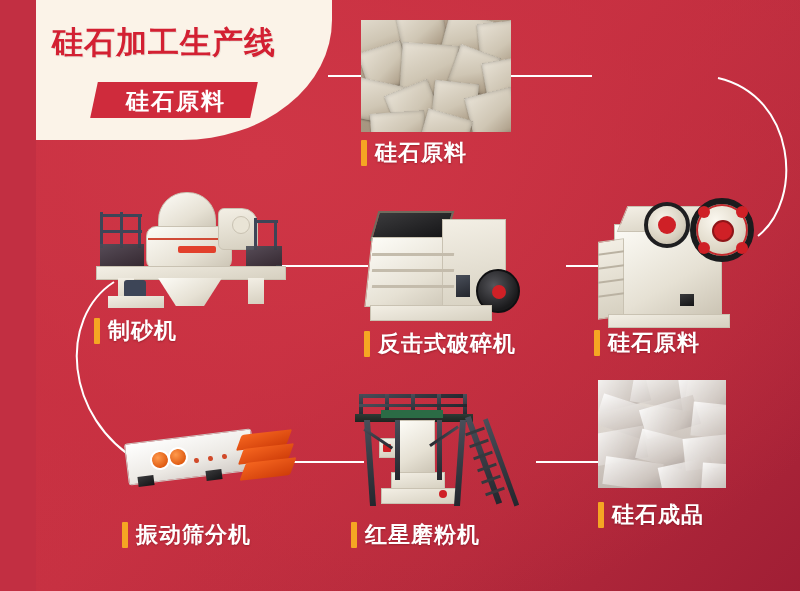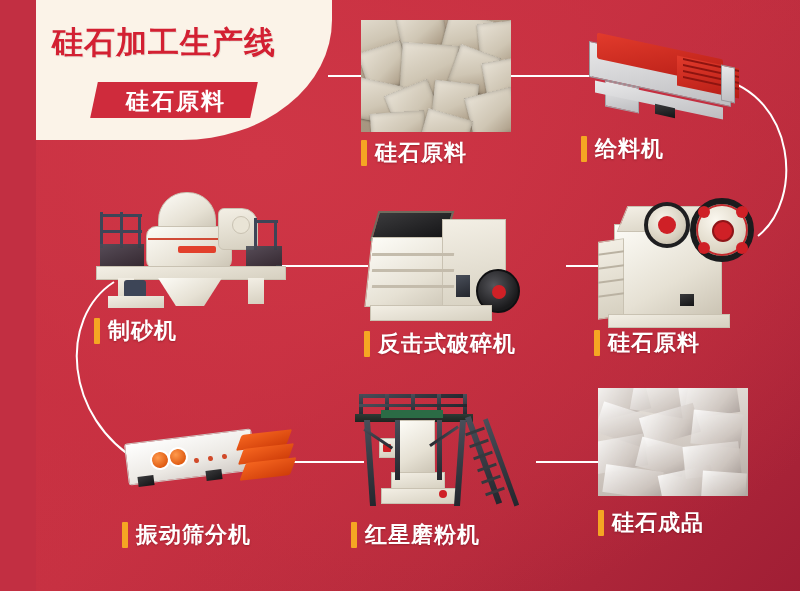--- a/index.html
+++ b/index.html
@@ -170,44 +170,20 @@
       <i style="left:108px; top:72px;  width:48px; height:44px; transform:rotate(-14deg);"></i>
       <i style="left:10px;  top:92px;  width:54px; height:36px; transform:rotate(-4deg);"></i>
       <i style="left:62px;  top:94px;  width:46px; height:34px; transform:rotate(16deg);"></i>
     </div>
     <div class="cap" style="top:118px;">
       <span class="cap-bar"></span>
       <span class="cap-text">硅石原料</span>
     </div>
   </div>
 
-  <div class="node" style="left:545px; top:32px; width:170px;">
-    <div class="art mach feeder">
-
-      <b class="grey" style="left:8px;  top:24px; width:142px; height:36px; transform:skewY(12deg); border:1px solid #9a9a9e;"></b>
-      <b class="redp" style="left:16px; top:14px; width:126px; height:26px; transform:skewY(12deg); border-radius:2px;"></b>
-
-      <b class="redp" style="left:96px; top:30px; width:62px;  height:30px; transform:skewY(12deg);"></b>
-      <i style="left:102px;top:32px; width:56px; height:2px; background:#8d1410; transform:skewY(12deg);"></i>
-      <i style="left:102px;top:38px; width:56px; height:2px; background:#8d1410; transform:skewY(12deg);"></i>
-      <i style="left:102px;top:44px; width:56px; height:2px; background:#8d1410; transform:skewY(12deg);"></i>
-      <i style="left:102px;top:50px; width:56px; height:2px; background:#8d1410; transform:skewY(12deg);"></i>
-
-      <b class="grey" style="left:24px; top:52px; width:34px; height:26px; transform:skewY(12deg); border:1px solid #a4a4a8;"></b>
-
-      <b class="grey" style="left:14px; top:62px; width:128px; height:12px; transform:skewY(12deg);"></b>
-      <u class="blackp" style="left:74px; top:74px; width:20px; height:10px; transform:skewY(12deg);"></u>
-
-      <b class="grey" style="left:140px;top:34px; width:14px; height:36px; transform:skewY(12deg); border:1px solid #9a9a9e;"></b>
-    </div>
-    <div class="cap" style="top:102px;">
-      <span class="cap-bar"></span>
-      <span class="cap-text">给料机</span>
-    </div>
-  </div>
 
   <div class="node" style="left:558px; top:198px; width:180px;">
     <div class="art mach jaw">
 
       <b class="cream" style="left:20px; top:26px; width:108px; height:92px; border:1px solid #c9c2b2;"></b>
 
       <b class="cream2" style="left:28px; top:8px; width:84px; height:26px; transform:skewX(-22deg); border:1px solid #c9c2b2;"></b>
 
       <b class="cream2" style="left:4px; top:42px; width:26px; height:78px; transform:skewY(-8deg); border:1px solid #c9c2b2;"></b>
       <i style="left:4px;  top:54px; width:26px; height:2px; background:#bab2a2; transform:skewY(-8deg);"></i>
@@ -363,21 +339,21 @@
       <i style="left:126px; top:78px; width:20px; height:3px; background:#35393e; transform:rotate(-20deg);"></i>
       <i style="left:130px; top:90px; width:20px; height:3px; background:#35393e; transform:rotate(-20deg);"></i>
       <i style="left:134px; top:102px;width:20px; height:3px; background:#35393e; transform:rotate(-20deg);"></i>
     </div>
     <div class="cap" style="top:132px;">
       <span class="cap-bar"></span>
       <span class="cap-text">红星磨粉机</span>
     </div>
   </div>
 
-  <div class="node" style="left:562px; top:388px; width:150px;">
+  <div class="node" style="left:562px; top:380px; width:128px;">
     <div class="art powder-photo">
       <i style="left:-10px; top:-6px;  width:60px; height:34px; transform:rotate(-14deg);"></i>
       <i style="left:34px;  top:-4px;  width:54px; height:30px; transform:rotate(10deg);"></i>
       <i style="left:82px;  top:-8px;  width:58px; height:36px; transform:rotate(-8deg);"></i>
       <i style="left:0px;   top:20px;  width:48px; height:32px; transform:rotate(18deg);"></i>
       <i style="left:44px;  top:22px;  width:56px; height:30px; transform:rotate(-16deg);"></i>
       <i style="left:94px;  top:24px;  width:50px; height:34px; transform:rotate(6deg);"></i>
       <i style="left:-6px;  top:50px;  width:54px; height:32px; transform:rotate(-10deg);"></i>
       <i style="left:40px;  top:54px;  width:48px; height:30px; transform:rotate(14deg);"></i>
       <i style="left:86px;  top:56px;  width:56px; height:32px; transform:rotate(-6deg);"></i>

